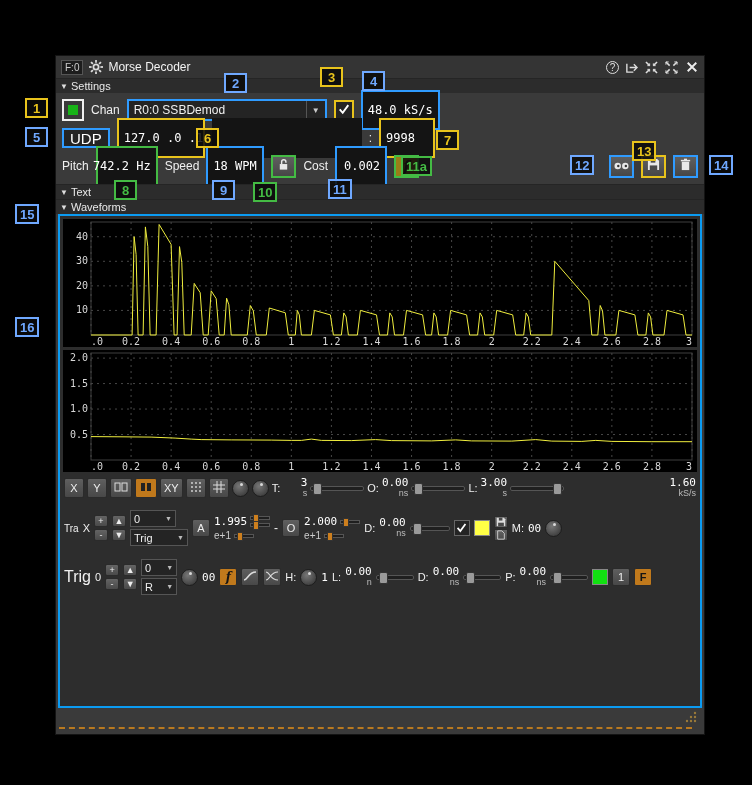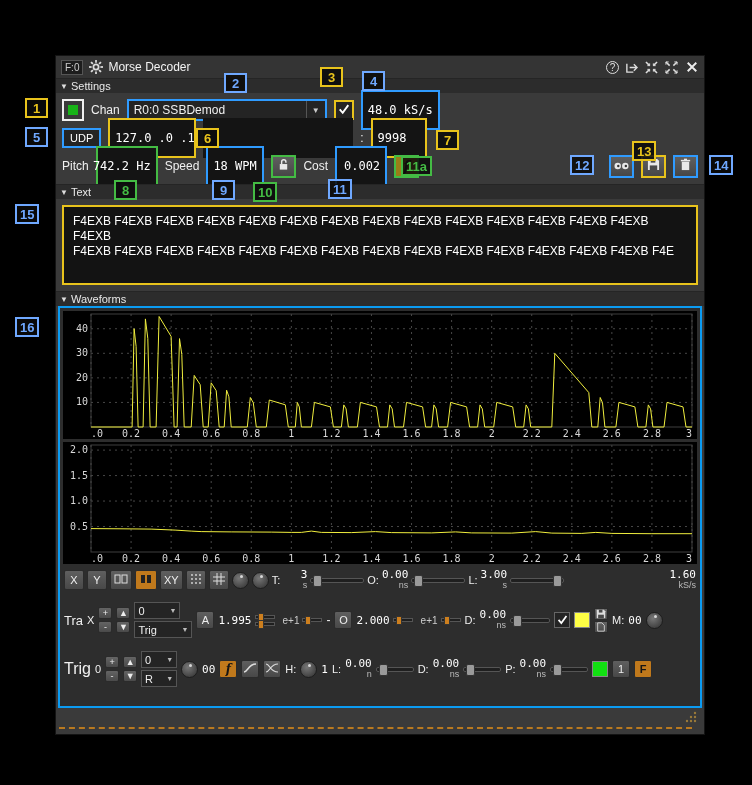--- a/index.html
+++ b/index.html
@@ -22,21 +22,21 @@
 .lbl{color:#f0f0f0;font-size:12px;white-space:nowrap}
 .field{background:#141414;color:#fff;font-size:12px;padding:1px 5px;display:flex;align-items:center;font-family:"DejaVu Sans Mono",monospace;height:40px;white-space:nowrap}
 .b-blue{border:2px solid #2f9bff}
 .b-yellow{border:2px solid #e8c31c}
 .b-green{border:2px solid #44bb44}
 .startbtn{width:22px;height:22px;background:#3a3a3a;border:2px solid #f0f0f0;display:flex;align-items:center;justify-content:center;flex:none}
 .startsq{width:10px;height:10px;background:#18b418}
 .dropdown{width:200px;height:22px;background:#242424;display:flex;align-items:center;padding:0 5px;color:#f0f0f0;font-size:12px}
 .ddarr{margin-left:auto;font-size:8px;color:#ccc;border-left:1px solid #555;padding-left:5px;height:100%;display:flex;align-items:center}
 .checkbox{width:20px;height:20px;background:#242424;display:flex;align-items:center;justify-content:center;flex:none}
-.chip{background:#242424;color:#fff;font-size:11px;padding:1px 6px;height:20px;display:flex;align-items:center}
+.chip{background:#242424;color:#fff;font-size:15px;padding:1px 6px;height:20px;display:flex;align-items:center}
 .iconbtn{width:25px;height:23px;background:linear-gradient(#5f5f5f,#474747);display:flex;align-items:center;justify-content:center;flex:none}
 .fbtn{width:25px;height:23px;background:#9a7d18;display:flex;align-items:center;justify-content:center;font-family:"DejaVu Serif",serif;font-style:italic;font-weight:bold;color:#151515;font-size:14px;flex:none}
 .spacer{flex:1}
 .textwrap{padding:6px 6px;flex:none}
 .textarea{height:80px;background:#131313;padding:7px 9px;color:#fff;font-size:12px;line-height:15px;overflow:hidden}
 .scope{margin:0 2px;border:2px solid #0b9bf2;background:#2d2d2d;flex:1;display:flex;flex-direction:column;min-height:0}
 .chart{margin:3px 3px 0 3px;background:#000;flex:none;font-size:0}
 .scoperow{height:26px;display:flex;align-items:center;gap:3px;padding:0 4px;margin-top:3px;flex:none}
 .tracerow{height:46px;display:flex;align-items:center;gap:4px;padding:0 4px;margin-top:4px;flex:none}
 .trigrow{height:44px;display:flex;align-items:center;gap:4px;padding:0 4px;margin-top:4px;flex:none}
@@ -49,21 +49,21 @@
 .vstack .v{color:#fff;font-size:11px;font-family:"DejaVu Sans Mono",monospace}
 .vstack .u{color:#bbb;font-size:9px}
 .slider{width:54px;height:5px;background:#1f1f1f;border:1px solid #555;border-radius:2px;position:relative;flex:none}
 .slider .sh{position:absolute;top:-4px;width:9px;height:12px;background:#9a9a9a;border:1px solid #333;border-radius:2px;left:2px}
 .sh.r{left:auto;right:1px}
 .col2{display:flex;flex-direction:column;gap:2px;flex:none}
 .mini{width:14px;height:12px;font-size:9px;line-height:1;background:linear-gradient(#646464,#4a4a4a);border:1px solid #2b2b2b;color:#eee;display:flex;align-items:center;justify-content:center;border-radius:2px}
 .dd{height:17px;background:#242424;border:1px solid #555;color:#eee;font-size:11px;display:flex;align-items:center;padding:0 3px;gap:4px}
 .dd .arr{margin-left:auto;font-size:7px;color:#bbb}
 .w46{width:46px}.w58{width:58px}.w36{width:36px}
-.valgrp{display:flex;flex-direction:row;gap:8px;flex:none}
+.valgrp{display:flex;flex-direction:column;gap:2px;flex:none}
 .vrow{display:flex;align-items:center;gap:3px}
 .vnum{color:#fff;font-size:11px;font-family:"DejaVu Sans Mono",monospace}
 .vexp{color:#ccc;font-size:10px}
 .mslider{width:20px;height:4px;background:#1f1f1f;border:1px solid #555;position:relative;flex:none}
 .mslider .mh{position:absolute;top:-3px;left:2px;width:6px;height:9px;background:#cd7f1e;border:1px solid #333}
 .msliders{display:flex;flex-direction:column;gap:3px}
 .cbx{width:16px;height:16px;background:#242424;border:1px solid #666;display:flex;align-items:center;justify-content:center;flex:none}
 .swatch{width:16px;height:16px;border:1px solid #888;flex:none}
 .stackicons{display:flex;flex-direction:column;gap:1px;flex:none}
 .sicon{width:14px;height:12px;background:linear-gradient(#646464,#4a4a4a);border:1px solid #2b2b2b;display:flex;align-items:center;justify-content:center}
@@ -195,26 +195,20 @@
               <rect x="2" y="2" width="10" height="1.6" fill="#e8e8e8"></rect>
               <rect x="5.4" y="0.7" width="3.2" height="1.6" fill="#e8e8e8"></rect>
             </svg></span>
       </button>
     </div>
   </div>
 
   <div class="sechdr">
     <span class="tri">▼</span>
     <span>Text</span>
-  </div>
-  <div class="textwrap">
-    <div class="textarea b-yellow">
-      <div>F4EXB F4EXB F4EXB F4EXB F4EXB F4EXB F4EXB F4EXB F4EXB F4EXB F4EXB F4EXB F4EXB F4EXB F4EXB</div>
-      <div>F4EXB F4EXB F4EXB F4EXB F4EXB F4EXB F4EXB F4EXB F4EXB F4EXB F4EXB F4EXB F4EXB F4EXB F4E</div>
-    </div>
   </div>
 
   <div class="sechdr">
     <span class="tri">▼</span>
     <span>Waveforms</span>
   </div>
 
   <div class="scope">
     <div class="chart"><svg id="chart1" width="634" height="128">
           <rect x="28" y="3" width="601" height="113" fill="none" stroke="#3f3f3f"></rect>
@@ -368,21 +362,21 @@
           <div class="sh r"></div>
         </div>
       <div class="spacer"></div>
       <div class="vstack">
           <span class="v">1.60</span>
           <span class="u">kS/s</span>
         </div>
     </div>
 
     <div class="tracerow">
-      <span class="lbl" style="font-size:13px">Tra</span>
+      <span class="lbl" style="font-size:10px">Tra</span>
       <span class="lbl" style="font-size:11px">X</span>
       <div class="col2">
         <button class="mini">+</button>
         <button class="mini">-</button>
       </div>
       <div class="col2">
         <button class="mini">▲</button>
         <button class="mini">▼</button>
       </div>
       <div class="col2">

